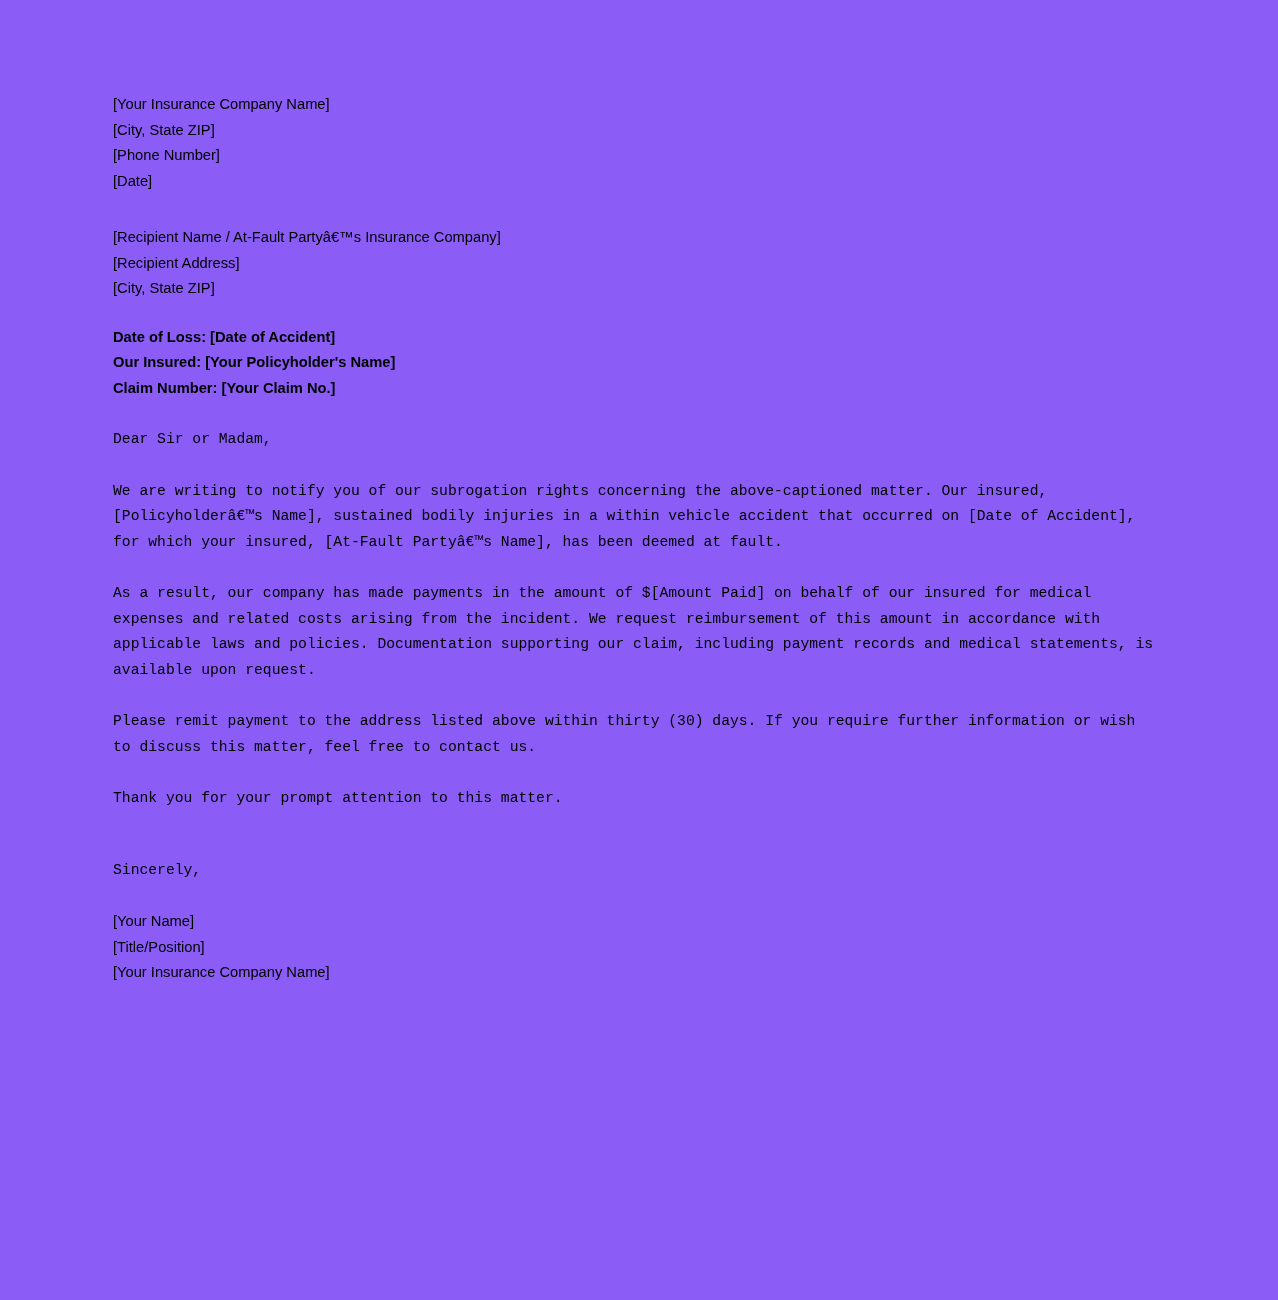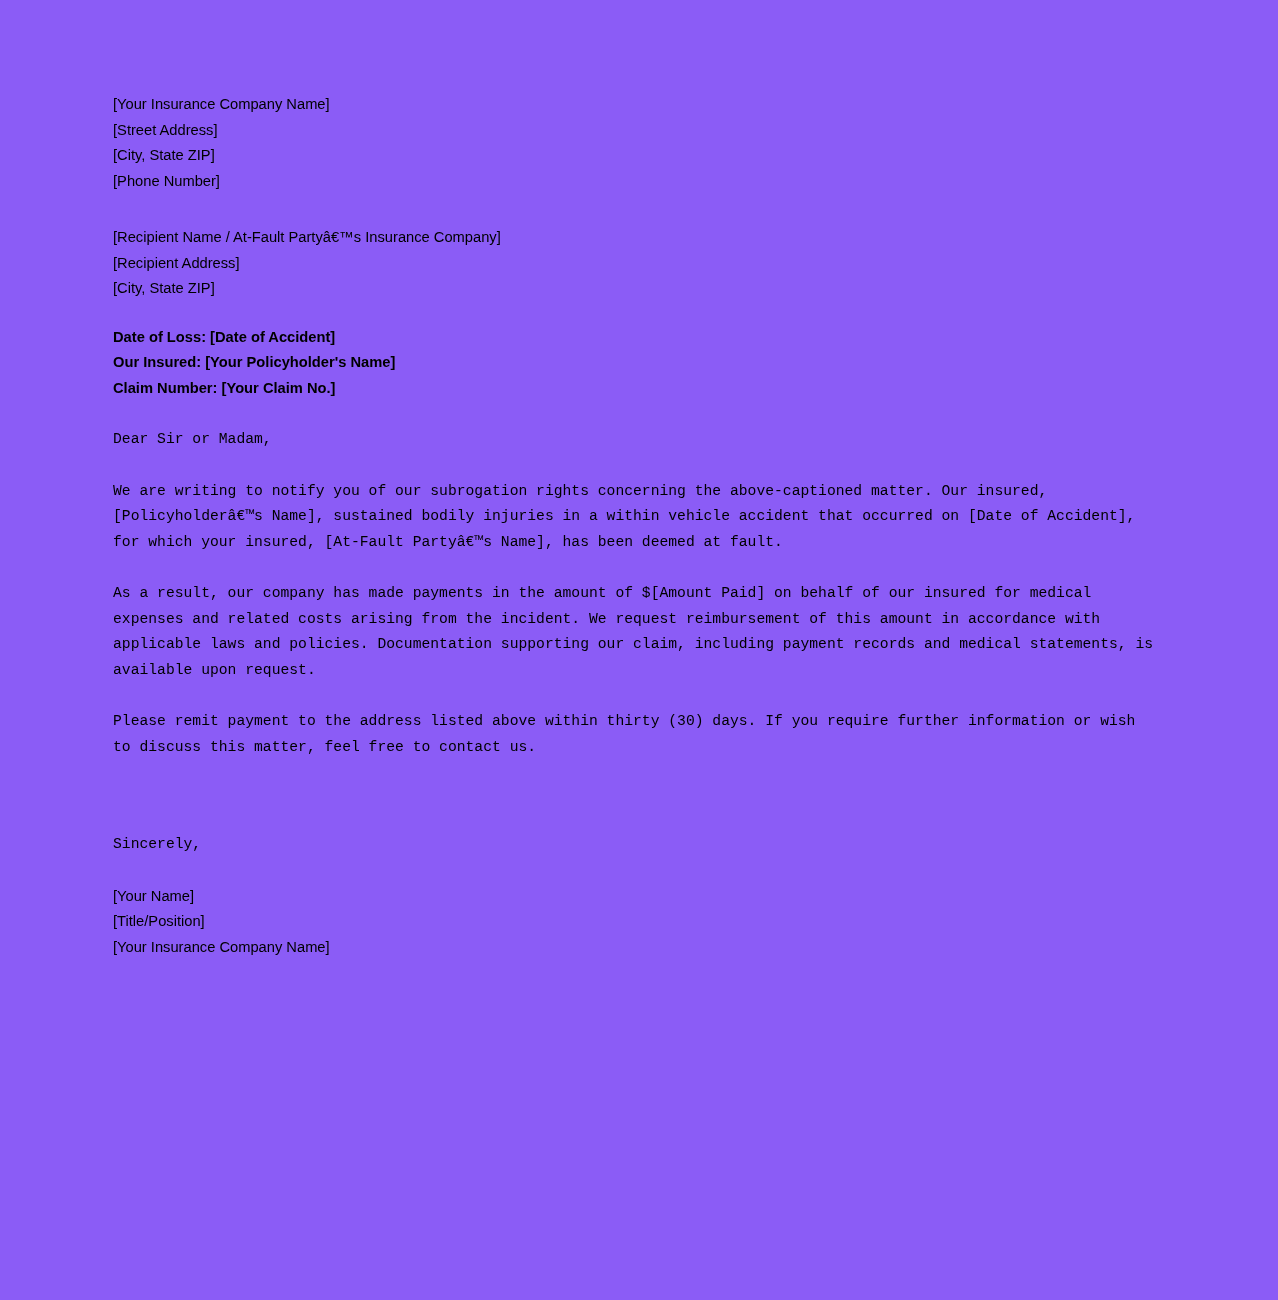--- a/index.html
+++ b/index.html
@@ -61,23 +61,23 @@
   }
 </style>
 </head>
 <body>
 
 <div class="page">
   <div class="letter">
 
     <div class="block">
       <div class="line">[Your Insurance Company Name]</div>
-      <div class="line">[Street Address]</div>
       <div class="line">[City, State ZIP]</div>
       <div class="line">[Phone Number]</div>
+      <div class="line">[Date]</div>
     </div>
 
     <div class="gap-recipient"></div>
 
     <div class="block">
       <div class="line">[Recipient Name / At-Fault Partyâ€™s Insurance Company]</div>
       <div class="line">[Recipient Address]</div>
       <div class="line">[City, State ZIP]</div>
     </div>
 
@@ -100,20 +100,21 @@
     <div class="gap-para"></div>
 
     <div class="para">As a result, our company has made payments in the amount of $[Amount Paid] on behalf of our insured for medical expenses and related costs arising from the incident. We request reimbursement of this amount in accordance with applicable laws and policies. Documentation supporting our claim, including payment records and medical statements, is available upon request.</div>
 
     <div class="gap-para"></div>
 
     <div class="para">Please remit payment to the address listed above within thirty (30) days. If you require further information or wish to discuss this matter, feel free to contact us.</div>
 
     <div class="gap-para"></div>
 
+    <div class="para">Thank you for your prompt attention to this matter.</div>
 
     <div class="gap-signoff"></div>
 
     <div class="para">Sincerely,</div>
 
     <div class="gap-sincerely"></div>
 
     <div class="block">
       <div class="line">[Your Name]</div>
       <div class="line">[Title/Position]</div>

